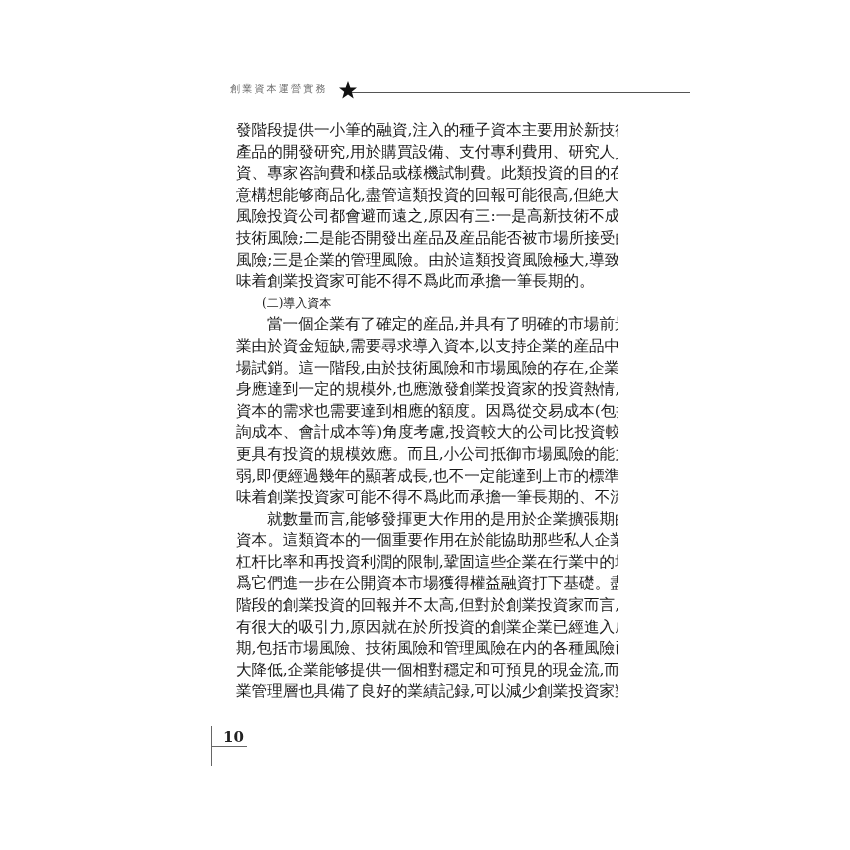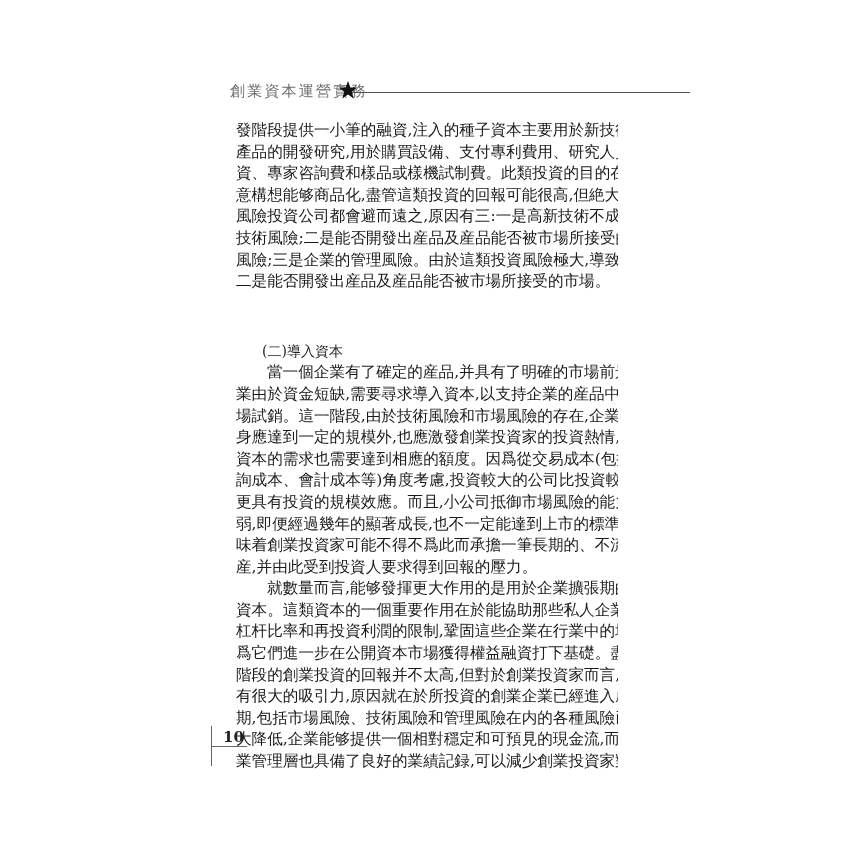--- a/index.html
+++ b/index.html
@@ -7,21 +7,21 @@
     width: 850px; height: 850px;
     background: #ffffff;
     position: relative;
     overflow: hidden;
     font-family: "DejaVu Serif", "Liberation Serif", serif;
     color: #1a1a1a;
   }
   .page { position: absolute; left: 0; top: 0; width: 850px; height: 850px; }
   .running-header {
     position: absolute; left: 230px; top: 82px;
-    font-size: 15px; color: #6b6b6b; letter-spacing: 2.2px;
+    font-size: 10px; color: #6b6b6b; letter-spacing: 2.2px;
     white-space: nowrap;
   }
   .header-star {
     position: absolute; left: 338px; top: 80px;
     width: 20px; height: 20px;
   }
   .header-rule {
     position: absolute; left: 352px; top: 92px;
     width: 338px; height: 0; border-top: 1.6px solid #555;
   }
@@ -29,21 +29,21 @@
     position: absolute; left: 236px; top: 120px; width: 382px;
     font-size: 15.6px; line-height: 21.6px;
   }
   .line {
     display: block; white-space: nowrap; overflow: hidden;
     height: 21.6px;
     text-align: justify; text-align-last: justify;
   }
   .line.last { text-align-last: left; }
   .line.indent { padding-left: 31px; }
-  .line.subhead { padding-left: 26px; text-align-last: left; font-size: 14px; margin-top: 48px; }
+  .line.subhead { padding-left: 26px; text-align-last: left; font-size: 12px; }
   .folio-vrule {
     position: absolute; left: 211px; top: 726px;
     width: 0; height: 40px; border-left: 1.6px solid #666;
   }
   .folio-hrule {
     position: absolute; left: 211px; top: 746px;
     width: 36px; height: 0; border-top: 1.4px solid #666;
   }
   .folio-number {
     position: absolute; left: 223px; top: 728px;
@@ -63,32 +63,31 @@
   <div class="header-rule"></div>
 
   <div class="body-text">
     <span class="line">發階段提供一小筆的融資,注入的種子資本主要用於新技術、新</span>
     <span class="line">產品的開發研究,用於購買設備、支付專利費用、研究人員的工</span>
     <span class="line">資、專家咨詢費和樣品或樣機試制費。此類投資的目的在於使創</span>
     <span class="line">意構想能够商品化,盡管這類投資的回報可能很高,但絶大多數</span>
     <span class="line">風險投資公司都會避而遠之,原因有三:一是高新技術不成熟的</span>
     <span class="line">技術風險;二是能否開發出産品及産品能否被市場所接受的市場</span>
     <span class="line">風險;三是企業的管理風險。由於這類投資風險極大,導致創業</span>
-    <span class="line last">二是能否開發出産品及産品能否被市場所接受的市場。</span>
+    <span class="line last">味着創業投資家可能不得不爲此而承擔一筆長期的。</span>
     <span class="line subhead">(二)導入資本</span>
     <span class="line indent">當一個企業有了確定的産品,并具有了明確的市場前景后,企</span>
     <span class="line">業由於資金短缺,需要尋求導入資本,以支持企業的産品中試和市</span>
     <span class="line">場試銷。這一階段,由於技術風險和市場風險的存在,企業除了本</span>
     <span class="line">身應達到一定的規模外,也應激發創業投資家的投資熱情,對導入</span>
     <span class="line">資本的需求也需要達到相應的額度。因爲從交易成本(包括法律咨</span>
     <span class="line">詢成本、會計成本等)角度考慮,投資較大的公司比投資較小的公司</span>
     <span class="line">更具有投資的規模效應。而且,小公司抵御市場風險的能力相對較</span>
     <span class="line">弱,即便經過幾年的顯著成長,也不一定能達到上市的標準。這意</span>
     <span class="line">味着創業投資家可能不得不爲此而承擔一筆長期的、不流動的資</span>
-    <span class="line last">産,并由此受到投資人要求得到回報的壓力。</span>
     <span class="line indent">就數量而言,能够發揮更大作用的是用於企業擴張期的發展</span>
     <span class="line">資本。這類資本的一個重要作用在於能協助那些私人企業突破</span>
     <span class="line">杠杆比率和再投資利潤的限制,鞏固這些企業在行業中的地位,</span>
     <span class="line">爲它們進一步在公開資本市場獲得權益融資打下基礎。盡管該</span>
     <span class="line">階段的創業投資的回報并不太高,但對於創業投資家而言,仍具</span>
     <span class="line">有很大的吸引力,原因就在於所投資的創業企業已經進入成熟</span>
     <span class="line">期,包括市場風險、技術風險和管理風險在内的各種風險已經大</span>
     <span class="line">大降低,企業能够提供一個相對穩定和可預見的現金流,而且,企</span>
     <span class="line">業管理層也具備了良好的業績記録,可以減少創業投資家對創業</span>
   </div>

